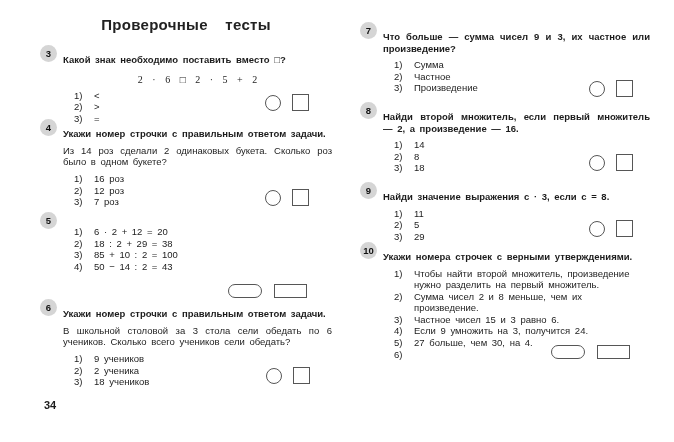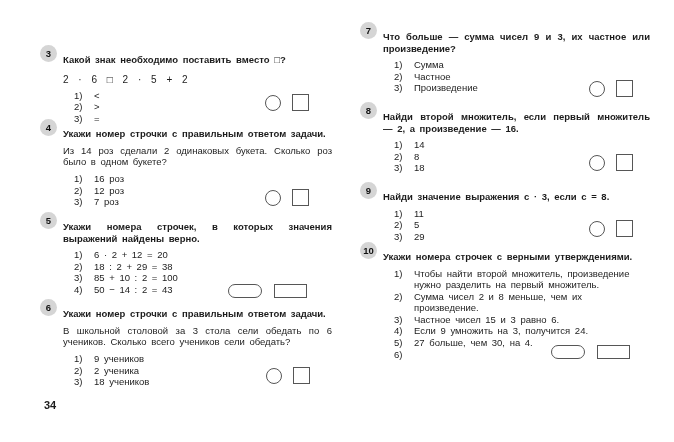--- a/index.html
+++ b/index.html
@@ -14,21 +14,21 @@
   .q { position:absolute; display:flex; }
   .q .content { flex:1; min-width:0; position:relative;margin-top:7px; }
   .badge {
     flex:none; width:17px; height:17px; margin-right:6px; margin-top:-2px;
     border-radius:50%; background:#d5d5d5; color:#111;
     display:flex; align-items:center; justify-content:center;
     font-size:9.5px; font-weight:bold;
   }
   .prompt { font-size:9.5px; line-height:11.5px; font-weight:bold; text-align:justify; word-spacing:2px; }
   .qbody  { font-size:9.5px; line-height:11.8px; text-align:justify; word-spacing:2px; margin-top:5px; }
-  .expr   { font-size:10px; margin-top:8px; text-align:left; word-spacing:7px; }
+  .expr   { font-size:10px; margin-top:8px; text-align:center; word-spacing:7px;font-family:Liberation Serif, serif; }
   .opts   { margin-top:5px; padding-left:11px; }
   .opt    { display:flex; font-size:9.5px; line-height:11.6px; }
   .opt .n { flex:none; width:14px; }
   .opt .t { margin-left:6px; word-spacing:2px; }
   .marks  { position:absolute; display:flex; align-items:center; gap:11px; }
   .mk-circle { width:14px; height:14px; border:1.2px solid #565656; border-radius:50%; background:#fff; }
   .mk-square { width:15px; height:15px; border:1.2px solid #565656; background:#fff; }
   .mk-oval   { width:32px; height:12px; border:1.2px solid #565656; border-radius:7px; background:#fff; }
   .mk-rect   { width:31px; height:12px; border:1.2px solid #565656; background:#fff; }
   #q3  { left:40px;  top:47px;  width:292px; }  #q3 .marks  { right:23px; top:40px; }
@@ -39,20 +39,21 @@
   #q8  { left:360px; top:104px; width:290px; }  #q8 .marks  { right:17px; top:43px; }
   #q9  { left:360px; top:184px; width:290px; }  #q9 .marks  { right:17px; top:29px; }
   #q10 { left:360px; top:244px; width:290px; }  #q10 .marks { right:20px; top:94px; gap:12px; }
   .page-num { position:absolute; left:44px; top:399px; font-size:11px; font-weight:bold; }
 </style>
 </head>
 <body>
 
 <div class="page">
 
+  <div class="title">Проверочные тесты</div>
 
   <div class="q" id="q3">
     <div class="badge">
         <span>3</span>
       </div>
     <div class="content">
       <div class="prompt">Какой знак необходимо поставить вместо □?</div>
       <div class="expr">2 · 6 □ 2 · 5 + 2</div>
       <div class="opts">
         <div class="opt">
@@ -101,21 +102,20 @@
         <div class="mk-square"></div>
       </div>
     </div>
   </div>
 
   <div class="q" id="q5">
     <div class="badge">
         <span>5</span>
       </div>
     <div class="content">
-      <div class="prompt">Укажи номера строчек, в которых значения выражений найдены верно.</div>
       <div class="opts">
         <div class="opt">
             <span class="n">1)</span>
             <span class="t">6 · 2 + 12 = 20</span>
           </div>
         <div class="opt">
             <span class="n">2)</span>
             <span class="t">18 : 2 + 29 = 38</span>
           </div>
         <div class="opt">

